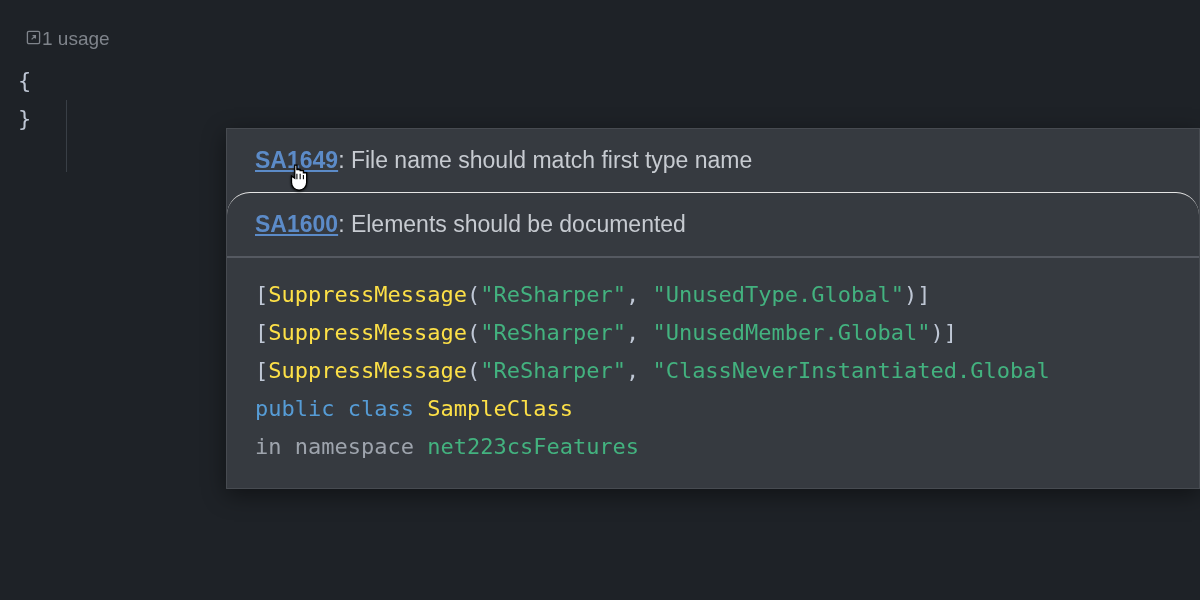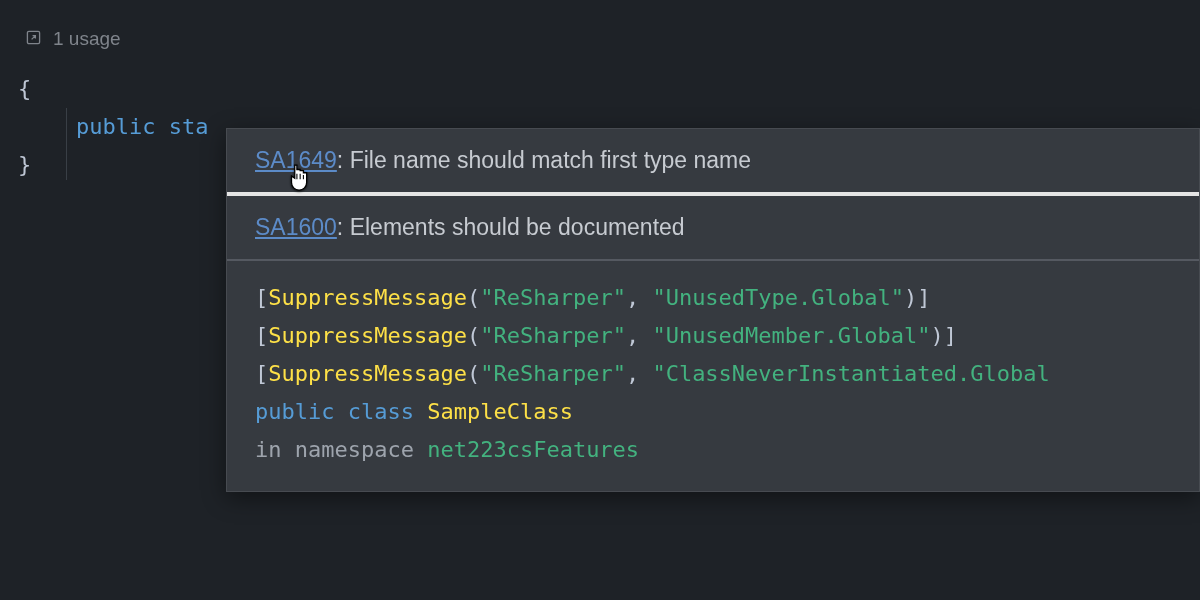--- a/index.html
+++ b/index.html
@@ -5,23 +5,23 @@
     * { margin:0; padding:0; box-sizing:border-box; }
     body {
       background:#1e2227;
       font-family:"SF Mono","Menlo","Consolas",monospace;
       width:1200px; height:600px; overflow:hidden;
       font-size:22px;
       position:relative;
     }
     .editor { padding:14px 18px 18px 18px; }
     .usage-row {
-      display:flex; align-items:center; gap:12px;
+      display:flex; align-items:center; gap:1px;
       color:#7f848b; font-family:-apple-system,BlinkMacSystemFont,"Segoe UI",sans-serif;
-      font-size:19px; margin:14px 0 20px 8px;
+      font-size:19px; margin:14px 0 12px 8px;
       cursor:pointer;
     }
     .usage-row svg { width:15px; height:15px; }
     .code-line { white-space:pre; line-height:38px; color:#bfc7d5; }
     .k-blue  { color:#569cd6; }
     .t-gold  { color:#d4aa66; }
     .high-token {
       background:rgba(78,92,140,0.55);
       text-decoration:underline wavy rgba(224,185,110,0.85);
       text-underline-offset:4px;
@@ -37,23 +37,23 @@
     .tooltip {
       position:absolute; left:226px; top:128px; right:0;
       background:#363a40; box-shadow:0 6px 22px rgba(0,0,0,0.45);
       border:1px solid #474b51;
       font-family:-apple-system,BlinkMacSystemFont,"Segoe UI",sans-serif;
       color:#c7cbd1;
     }
     .tooltip .issue {
       padding:18px 28px; font-size:23px;
     }
-    .tooltip .issue + .issue { border-top:4px solid #e5e5e5; }
+    .tooltip .issue + .issue { border-top:1px solid #e5e5e5;border-radius:23px; }
     .tooltip .divider { border-top:2px solid #555961; }
-    .issue-code { color:#5c8bc8; text-decoration:underline; cursor:pointer; }
+    .issue-code { color:#5c8bc8; text-decoration:underline; cursor:pointer;font-weight:bold; }
     .preview {
       padding:18px 28px 22px 28px;
       font-family:"SF Mono","Menlo","Consolas",monospace;
       font-size:22px; line-height:38px; white-space:pre; color:#bfc7d5;
     }
     .attr-y { color:#fde047; }
     .str    { color:#43b27f; }
     .punc   { color:#bfc7d5; }
     .kw     { color:#569cd6; }
     .ns     { color:#43b27f;margin-top:8px; }
@@ -75,21 +75,20 @@
         <rect x="1.5" y="1.5" width="13" height="13" rx="1.5"></rect>
         <path d="M6 10 L10 6 M7 6 H10 V9"></path>
       </svg>
     </span>
     <span>1 usage</span>
   </div>
 
 
   <div class="gutter-brace">
     <div class="code-line">{</div>
-    <div class="code-line"><span class="indent"></span><span class="k-blue">public sta</span></div>
     <div class="code-line">}</div>
     <div class="gutter-line"></div>
   </div>
 </div>
 
 <div class="tooltip">
   <div class="issue">
     <span class="issue-code">SA1649</span><span>: <span>File name should match first type name</span></span>
   </div>
   <div class="issue">

